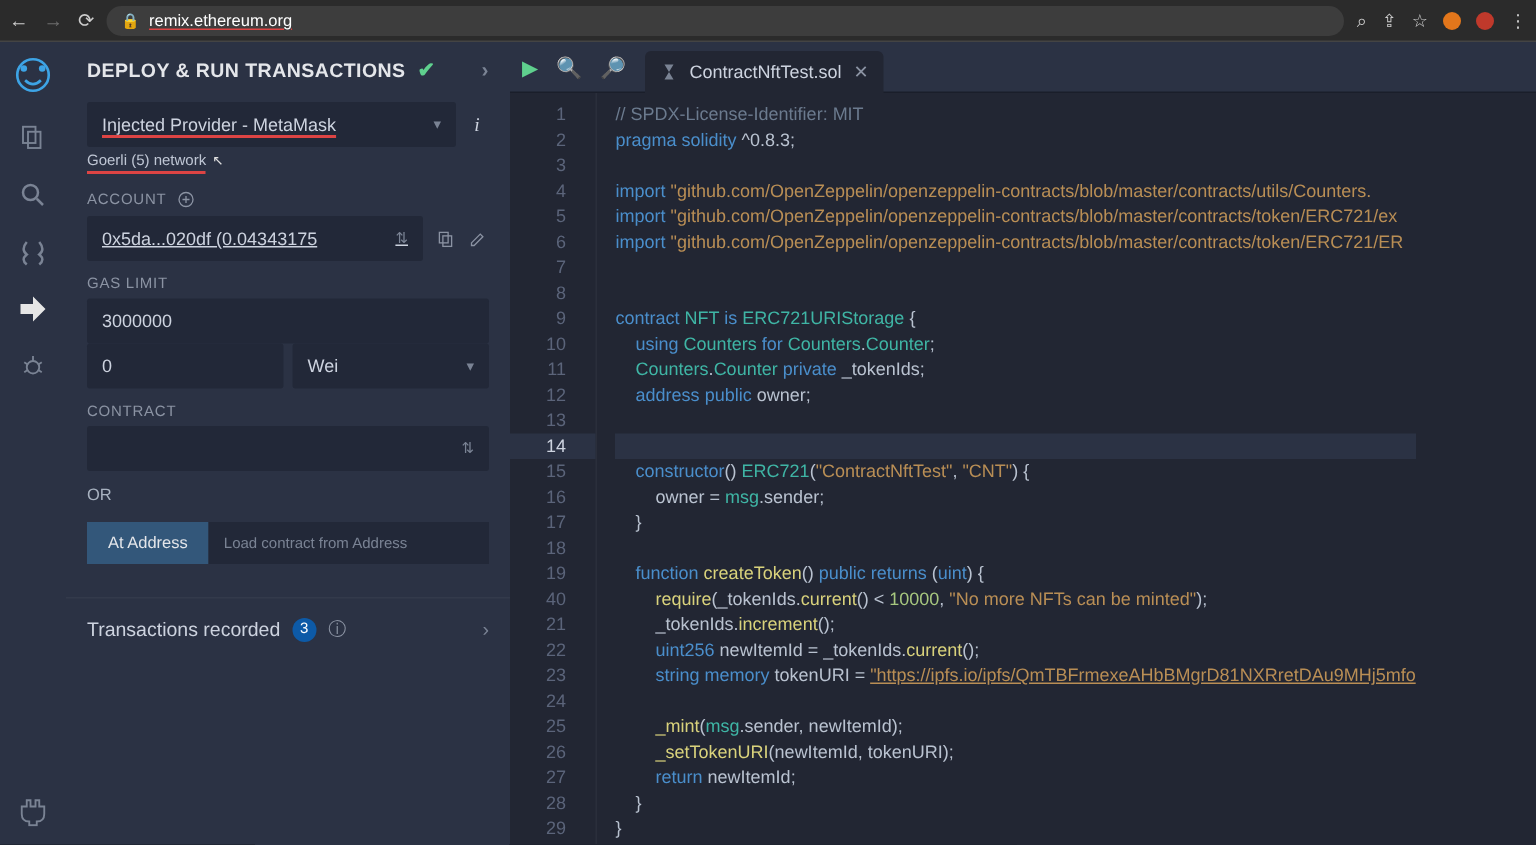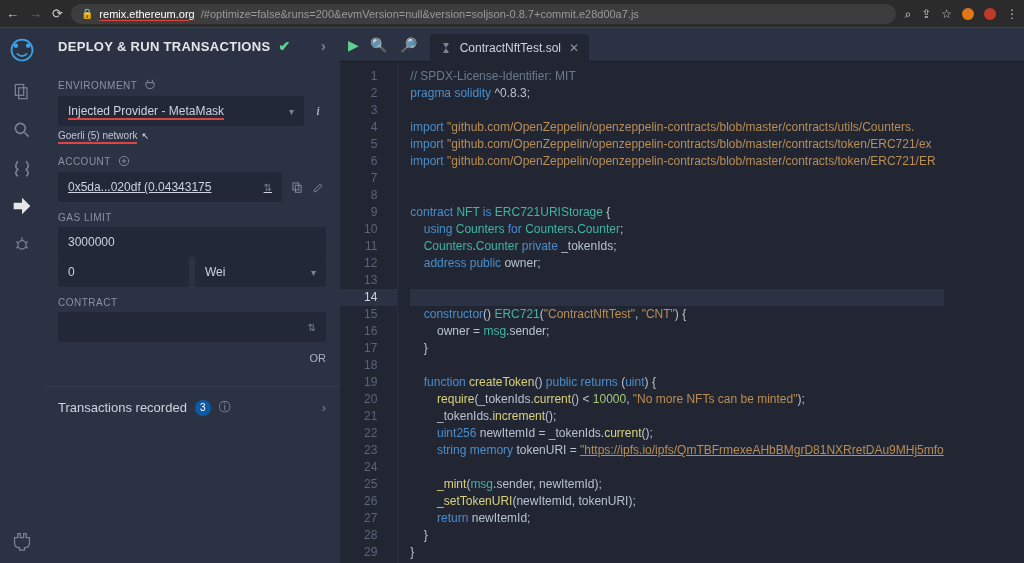--- a/index.html
+++ b/index.html
@@ -39,21 +39,21 @@
 .info-icon { color: #cdd3df; font-size: 13px; width: 16px; text-align: center; cursor: pointer; font-family: Georgia, serif; font-style: italic; }
 .env-row { display:flex; align-items:center; gap:6px; }
 .env-field { flex:1; }
 .underline-red { text-decoration: underline; text-decoration-color: #d44; text-decoration-thickness: 2px; text-underline-offset: 3px; }
 .net-badge { margin-top: 4px; font-size: 10px; color: #bfc6d4; display:inline-block; padding-bottom:1px; border-bottom: 2px solid #d44; }
 .cursor-arrow { font-size: 9px; color: #e0e0e0; margin-left:4px; }
 .value-row { display: flex; gap: 6px; }
 .value-row .field { flex: 1; }
 .value-row .unit { width: 110px; }
 .ncc { text-align: center; font-size: 11px; letter-spacing: .5px; margin-top: 14px; color: #a8b2c0; }
-.or { text-align: right; font-size: 11px; margin-top: 10px; color: #a8b2c0; }
+.or { text-align: left; font-size: 11px; margin-top: 10px; color: #a8b2c0; }
 .at-address-row { display:flex; margin-top:12px; }
 .btn-at { background: #33577a; color: #e4e6ea; font-size: 11px; padding: 8px 14px; border: none; cursor: pointer; }
 .load-addr { flex: 1; background: #222838; color: #7a8394; font-size: 10px; display:flex; align-items:center; padding-left: 10px; }
 .tx-rec { margin: 22px 0 0 0; padding: 12px 14px; display:flex; align-items:center; gap:8px; color:#cdd3df; font-size: 13px; border-top: 1px solid rgba(255,255,255,.04);}
 .tx-rec .badge { background:#0d5aa7; color:#fff; border-radius:50%; width:16px; height:16px; font-size:10px; display:inline-flex; align-items:center; justify-content:center; }
 .tx-rec .ii { font-size: 12px; color:#8b93a3; }
 .tx-rec .chev { margin-left:auto; color:#7a8394; }
 
 
 .editor { flex: 1; display: flex; flex-direction: column; background: #222633; min-width: 0; }
@@ -85,21 +85,20 @@
 
 <div class="chrome-bar">
   <div class="chrome-nav">
     <span>←</span>
     <span style="opacity:.4">→</span>
     <span>⟳</span>
   </div>
   <div class="url-bar">
     <span class="lock">🔒</span>
     <span class="url-main">remix.ethereum.org</span>
-      <span class="url-rest">/#optimize=false&amp;runs=200&amp;evmVersion=null&amp;version=soljson-0.8.7+commit.e28d00a7.js</span>
   </div>
   <div class="chrome-right">
     <span>⌕</span>
     <span>⇪</span>
     <span>☆</span>
     <span class="ext-dot" style="background:#e2761b"></span>
     <span class="ext-dot" style="background:#c0392b"></span>
     <span>⋮</span>
   </div>
 </div>
@@ -140,26 +139,20 @@
       </svg>
   </div>
 
   <div class="panel">
     <div class="panel-header">
       <span>DEPLOY &amp; RUN TRANSACTIONS</span>
       <span class="chk">✔</span>
       <span class="chev">›</span>
     </div>
     <div class="panel-body">
-      <div class="label-row">
-        <span>ENVIRONMENT</span>
-        <svg class="mini-icon" viewBox="0 0 24 24">
-            <path d="M8 3v5M16 3v5M5 8h14v4q0 6-7 6t-7-6z" fill="none" stroke="currentColor" stroke-width="1.5"></path>
-          </svg>
-      </div>
       <div class="env-row">
         <div class="field select env-field">
           <span class="underline-red">Injected Provider - MetaMask</span>
           <span class="caret">▾</span>
         </div>
         <span class="info-icon">i</span>
       </div>
       <div><span class="net-badge">Goerli (5) network</span><span class="cursor-arrow">↖</span></div>
 
       <div class="label-row">
@@ -203,20 +196,26 @@
 
       <div class="label-row">
           <span>CONTRACT</span>
         </div>
       <div class="field select">
           <span></span>
           <span class="caret">⇅</span>
         </div>
 
       <div class="or">OR</div>
+      <div class="at-address-row">
+        <button class="btn-at">At Address</button>
+        <div class="load-addr">
+            <span>Load contract from Address</span>
+          </div>
+      </div>
     </div>
     <div class="tx-rec">
       <span>Transactions recorded</span>
       <span class="badge">3</span>
       <span class="ii">ⓘ</span>
       <span class="chev">›</span>
     </div>
   </div>
 
   <div class="editor">
@@ -246,21 +245,21 @@
           <span class="" style="display: block; text-align: right;">10</span>
           <span class="" style="display: block;">11</span>
           <span class="" style="display: block;">12</span>
           <span class="" style="display: block;">13</span>
           <span class="hl" style="display: block;">14</span>
           <span class="" style="display: block;">15</span>
           <span class="" style="display: block;">16</span>
           <span class="" style="display: block;">17</span>
           <span class="" style="display: block;">18</span>
           <span class="" style="display: block;">19</span>
-          <span class="" style="display: block;">20</span>
+          <span class="" style="display: block;">40</span>
           <span class="" style="display: block;">21</span>
           <span class="" style="display: block;">22</span>
           <span class="" style="display: block;">23</span>
           <span class="" style="display: block;">24</span>
           <span class="" style="display: block;">25</span>
           <span class="" style="display: block; padding-left: 24px;">26</span>
           <span class="" style="display: block; padding-left: 14px;">27</span>
           <span class="" style="display: block;">28</span>
           <span class="" style="display: block;">29</span>
         </div>

